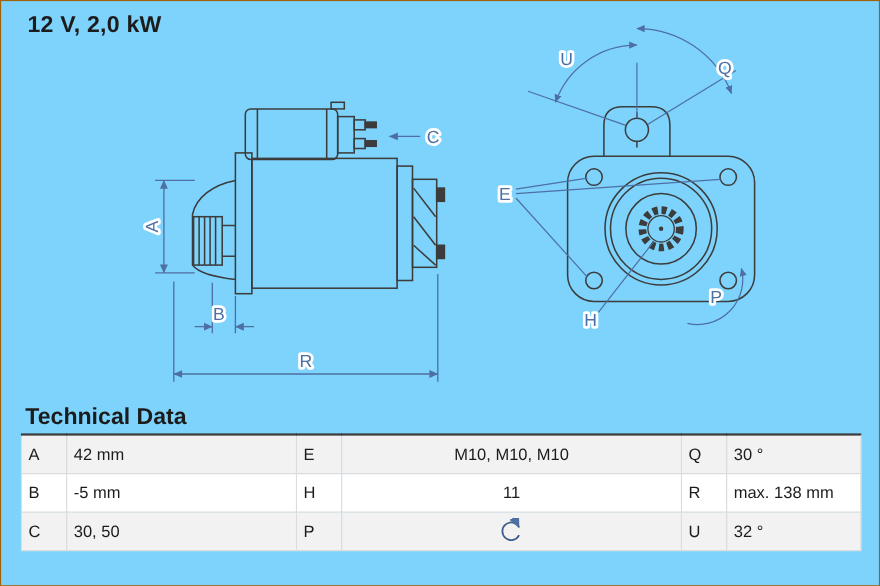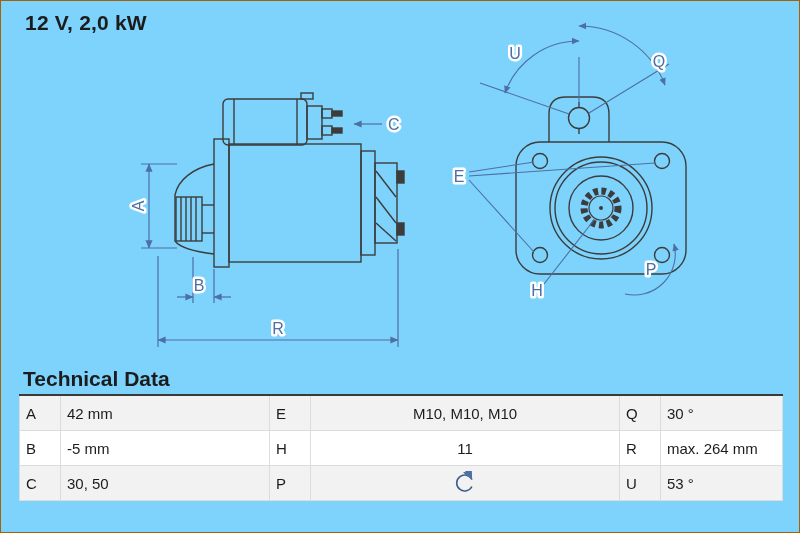--- a/index.html
+++ b/index.html
@@ -151,30 +151,30 @@
         <td class="v2">M10, M10, M10</td>
         <td class="lbl3">Q</td>
         <td class="v3">30 °</td>
       </tr>
       <tr>
         <td class="lbl">B</td>
         <td class="v1">-5 mm</td>
         <td class="lbl2">H</td>
         <td class="v2">11</td>
         <td class="lbl3">R</td>
-        <td class="v3">max. 264 mm</td>
+        <td class="v3">max. 138 mm</td>
       </tr>
       <tr>
         <td class="lbl">C</td>
         <td class="v1">30, 50</td>
         <td class="lbl2">P</td>
         <td class="v2">
           <svg class="rot-icon" width="24" height="24" viewBox="0 0 24 24">
             <path d="M18.9,15.5 A8,8 0 1 1 18.9,8.5" fill="none" stroke="#3d5d8f" stroke-width="1.6" marker-end="url(#arrB)"></path>
           </svg>
         </td>
         <td class="lbl3">U</td>
-        <td class="v3">53 °</td>
+        <td class="v3">32 °</td>
       </tr>
     </tbody>
   </table>
 
 </div>
 
 </body></html>

